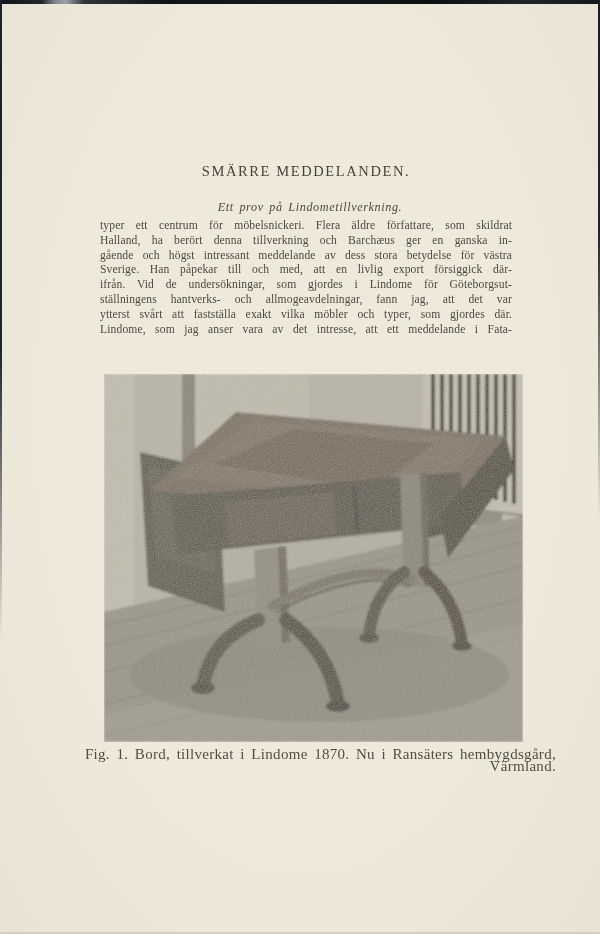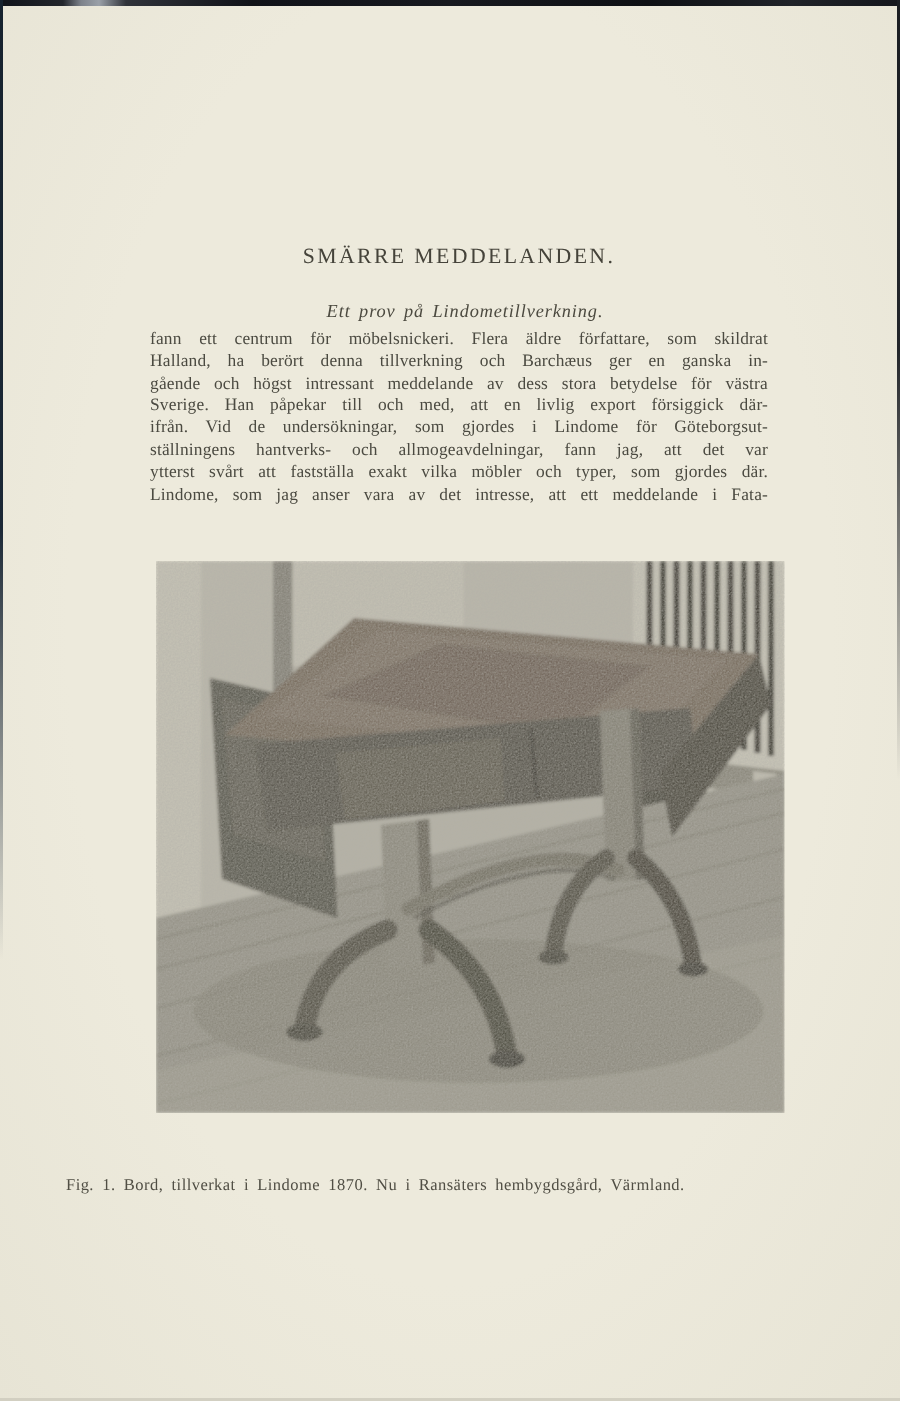--- a/index.html
+++ b/index.html
@@ -67,40 +67,40 @@
     white-space:normal;
   }
   .paragraph .line.first{ text-indent:22px; }
   .figure{
     position:absolute;left:104px;top:374px;width:419px;height:368px;
     margin:0;padding:0;
   }
   .figure svg{display:block;}
   .caption{
     position:absolute;left:44px;top:748px;width:512px;
-    font-size:11px;line-height:12px;
-    text-align:left;
+    font-size:15px;line-height:12px;
+    text-align:right;
     color:#504e44;
-    letter-spacing:0.3px;word-spacing:2.5px;margin-top:36px;
+    letter-spacing:0.3px;word-spacing:2.5px;
   }
 </style>
 </head>
 <body>
 
 <div class="page">
   <div class="edge-top"></div>
   <div class="edge-left"></div>
   <div class="edge-right"></div>
   <div class="edge-bottom"></div>
 
   <div class="content">
     <h1 class="title">SMÄRRE MEDDELANDEN.</h1>
     <h2 class="subtitle">Ett prov på Lindometillverkning.</h2>
     <div class="paragraph">
-        <div class="line">fann ett centrum för möbelsnickeri.  Flera äldre författare, som skildrat</div>
+        <div class="line">typer ett centrum för möbelsnickeri.  Flera äldre författare, som skildrat</div>
         <div class="line">Halland, ha berört denna tillverkning och Barchæus ger en ganska in-</div>
         <div class="line">gående och högst intressant meddelande av dess stora betydelse för västra</div>
         <div class="line">Sverige.  Han påpekar till och med, att en livlig export försiggick där-</div>
         <div class="line">ifrån.  Vid de undersökningar, som gjordes i Lindome för Göteborgsut-</div>
         <div class="line">ställningens hantverks- och allmogeavdelningar, fann jag, att det var</div>
         <div class="line">ytterst svårt att fastställa exakt vilka möbler och typer, som gjordes där.</div>
         <div class="line">Lindome, som jag anser vara av det intresse, att ett meddelande i Fata-</div>
       </div>
   </div>
 

